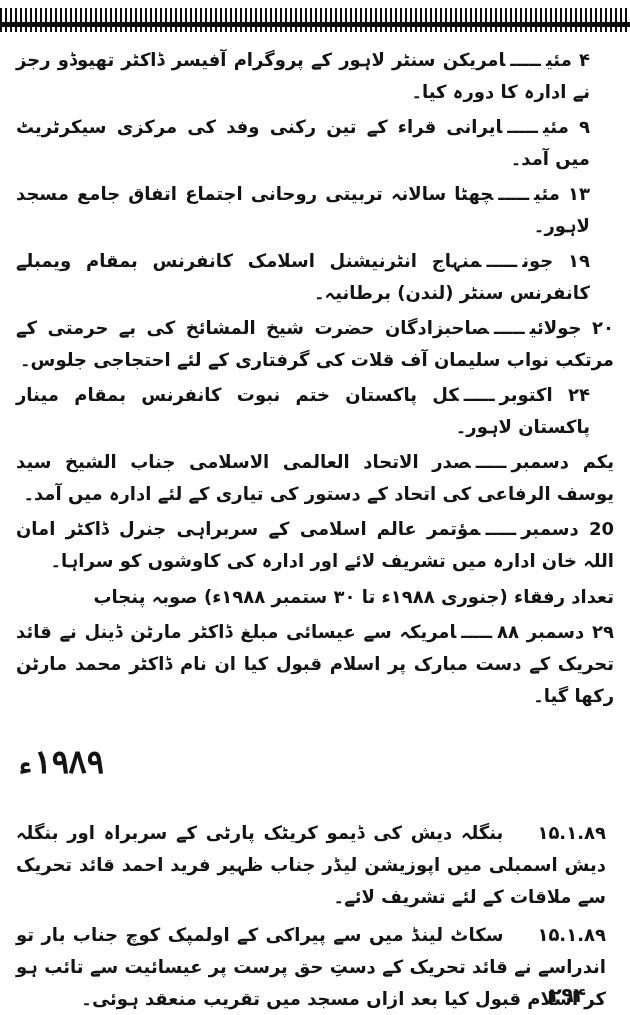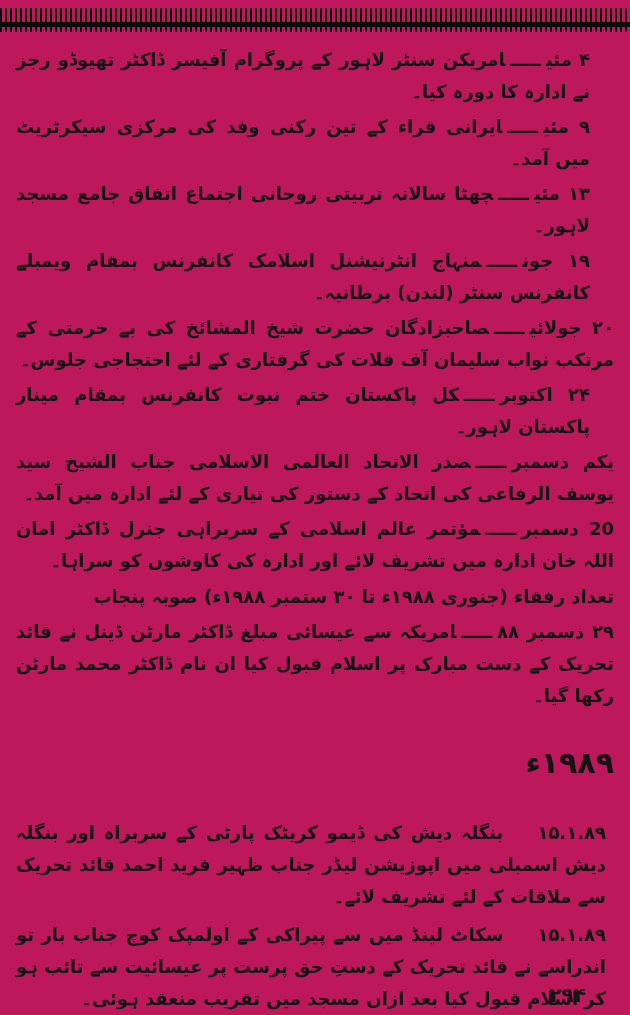--- a/index.html
+++ b/index.html
@@ -1,20 +1,20 @@
 <!DOCTYPE html>
 <html lang="ur" dir="rtl"><head>
 <meta charset="utf-8">
 <style>
   html,body{margin:0;padding:0;background:#d8d5cf;}
   .page{
     position:relative;
     width:630px;height:1015px;
     margin:0 auto;
-    background:#be185d;
+    background:#ffffff;
     overflow:hidden;
     font-family:"DejaVu Sans","Liberation Sans",sans-serif;
     color:#141414;
     direction:rtl;
   }
   
   .deco-border{
     position:absolute;top:8px;left:0;right:0;height:24px;
     background:repeating-linear-gradient(90deg,#0b0b0b 0 2px,transparent 2px 5px);
   }
@@ -24,22 +24,22 @@
   .content{
     position:absolute;top:44px;right:16px;left:16px;
     font-size:18px;line-height:1.78;font-weight:700;
     text-align:justify;
   }
   .entry{margin:0 0 3px 0;}
   .entry.ind{padding-right:24px;}
   .entry .date{white-space:nowrap;}
   .entry .sep{margin:0 5px;letter-spacing:-1px;}
   .year-heading{
-    text-align:right;font-size:30px;font-weight:800;
-    margin:24px 0 28px 0;letter-spacing:1px;
+    text-align:left;font-size:30px;font-weight:800;
+    margin:24px 0 28px 0;letter-spacing:1px;font-family:Liberation Serif, serif;
   }
   .entry89{margin:0 8px 6px 0;}
   .entry89 .date{white-space:nowrap;margin-left:34px;}
   .page-number{
     position:absolute;bottom:8px;right:44px;
     font-size:20px;font-weight:700;direction:rtl;
   }
 </style>
 </head>
 <body>

